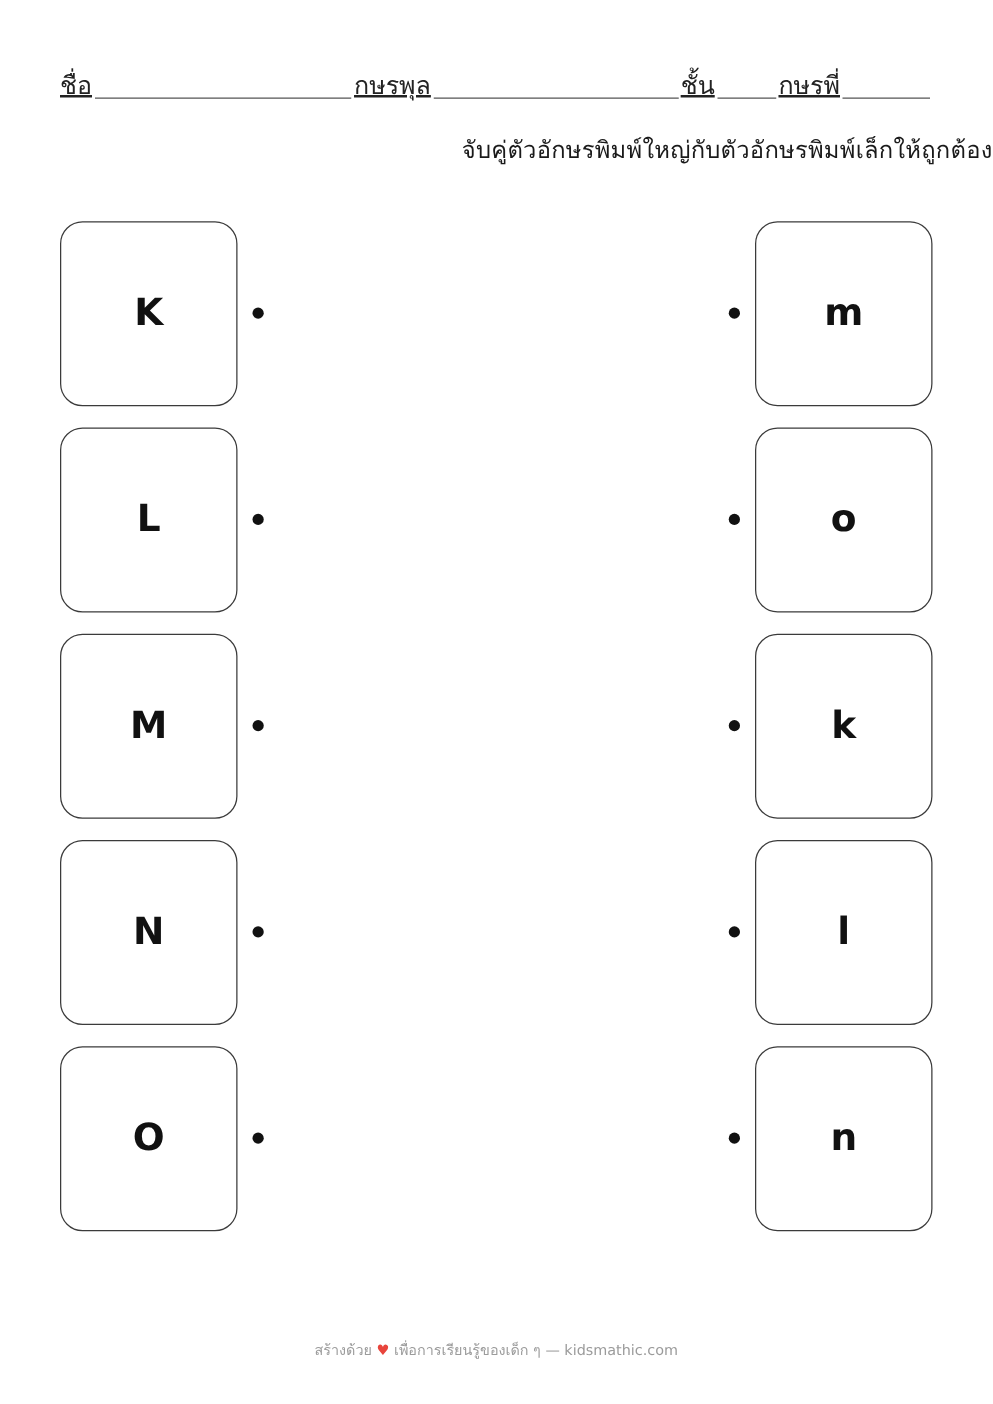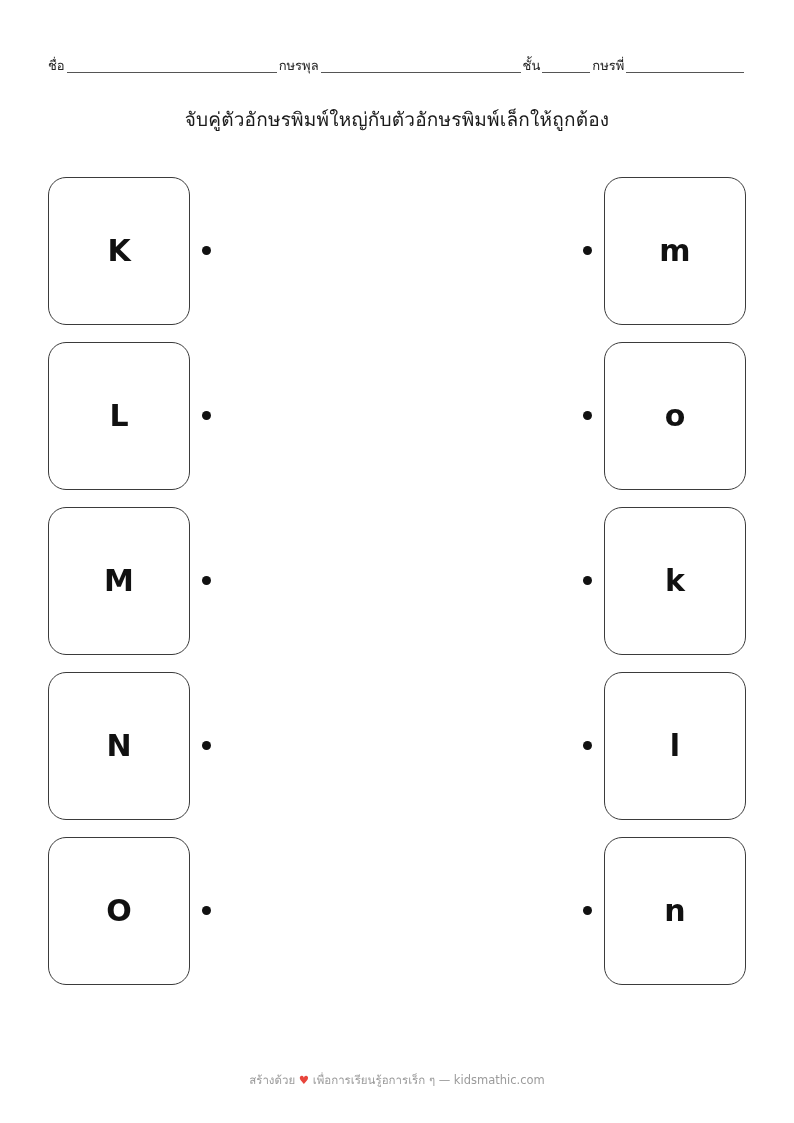--- a/index.html
+++ b/index.html
@@ -27,41 +27,42 @@
     top: 58px;
     left: 48px;
     right: 48px;
     display: flex;
     align-items: flex-end;
     font-size: 15px;
     color: #222;
     white-space: nowrap;
   }
   .name-label {
-    font-size: 13px;
+    font-size: 20px;
     line-height: 1;
     padding-bottom: 1px;
+    text-decoration: underline;
   }
   .rule {
     border-bottom: 1px solid #555;
     height: 14px;
     margin: 0 2px;
   }
   .rule.r1 { width: 210px; }
   .rule.r2 { width: 200px; }
   .rule.r3 { width: 48px; }
   .rule.r4 { flex: 1; min-width: 70px; }
 
   
   .title {
     position: absolute;
     top: 104px;
     left: 0;
     right: 0;
-    text-align: center;
+    text-align: right;
     font-size: 19px;
     color: #1a1a1a;
     letter-spacing: 0.2px;
   }
 
   
   .match-area {
     position: absolute;
     top: 168px;
     left: 0;
@@ -188,16 +189,16 @@
       </div>
       <div class="side right">
         <div class="card">n</div>
         <div class="dot"></div>
       </div>
     </div>
 
   </div>
 
   <div class="footer">
-    <span>สร้างด้วย </span><span class="heart">♥</span><span> เพื่อการเรียนรู้อการเร็ก ๆ — kidsmathic.com</span>
+    <span>สร้างด้วย </span><span class="heart">♥</span><span> เพื่อการเรียนรู้ของเด็ก ๆ — kidsmathic.com</span>
   </div>
 
 </div>
 
 </body></html>

